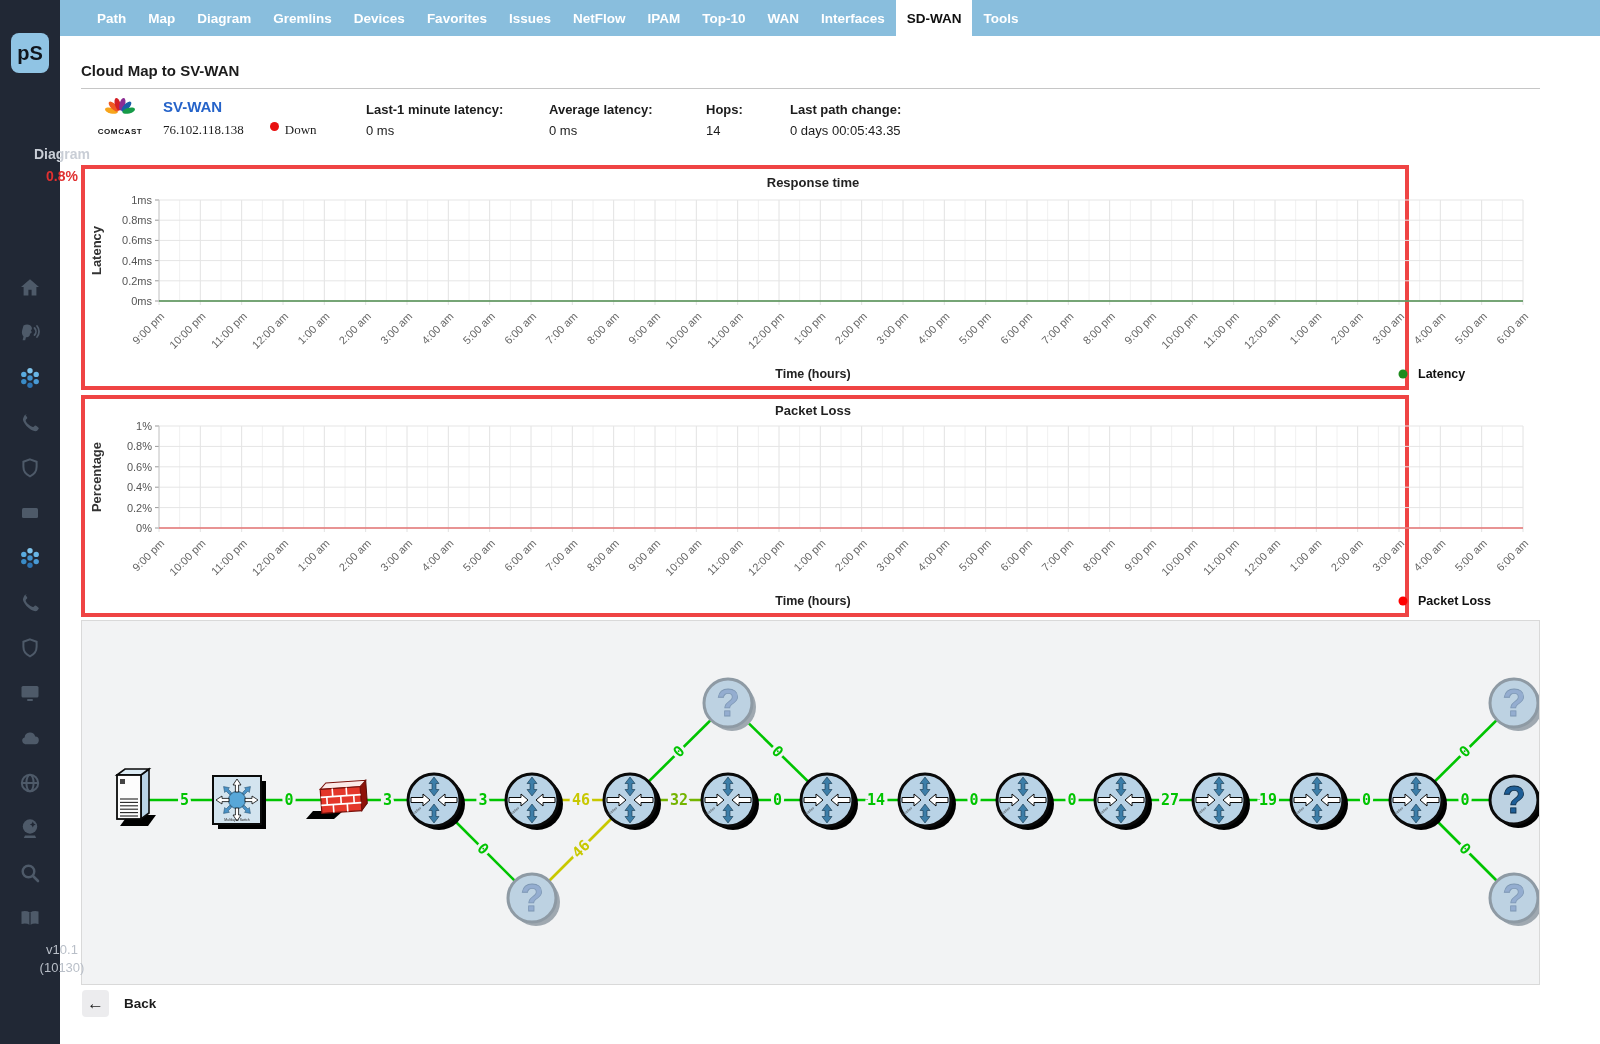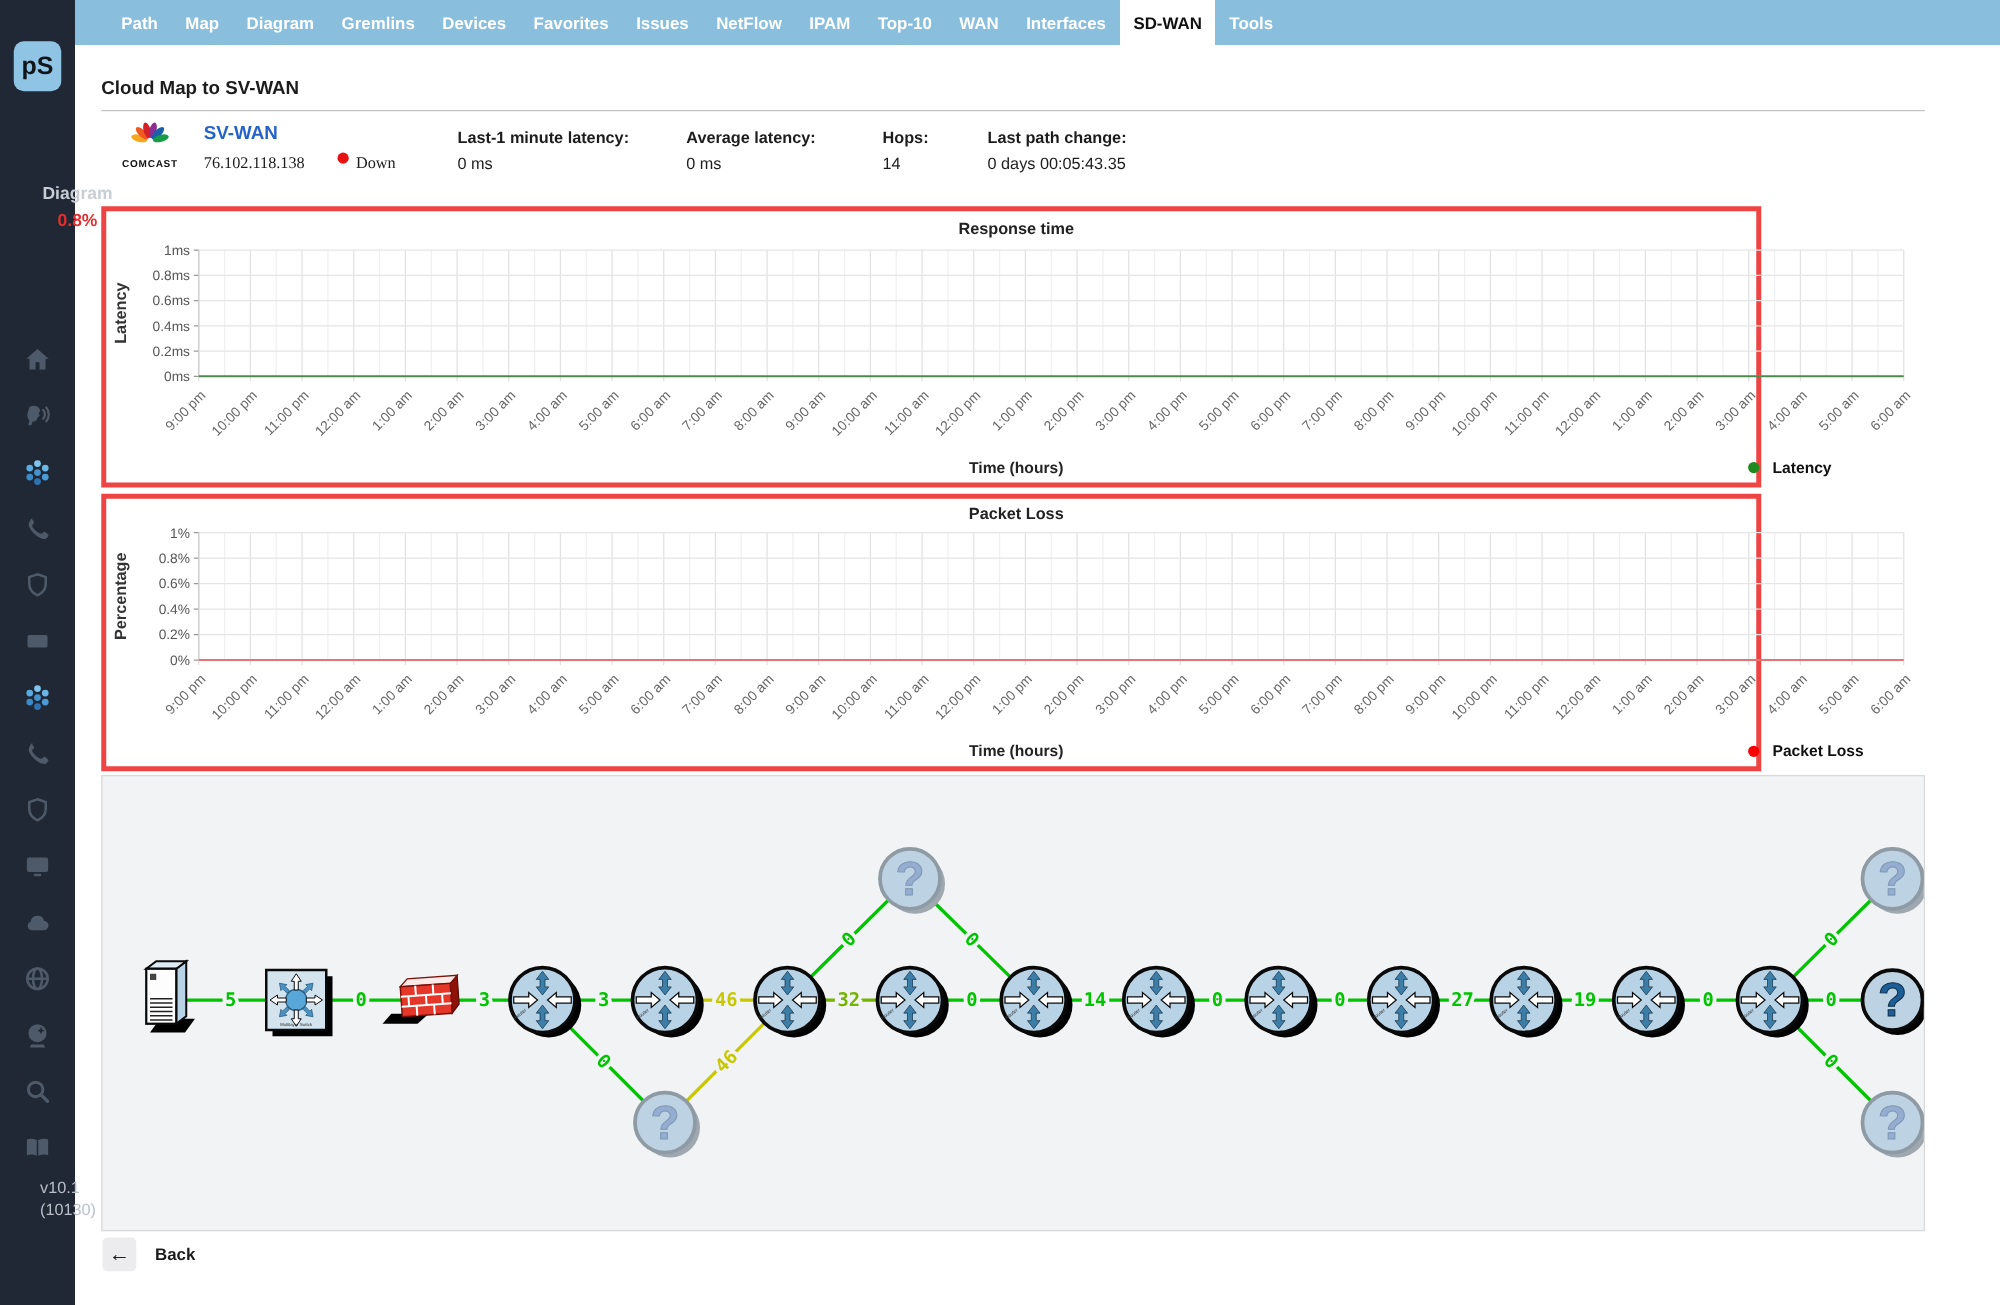--- a/index.html
+++ b/index.html
@@ -8,21 +8,21 @@
 
   
   .sidebar { position:absolute; left:0; top:0; width:60px; height:1044px; background:#212835; z-index:5;padding-left:32px; }
   .logo { position:absolute; left:11px; top:33px; width:38px; height:40px; background:#90c4e4;
           border-radius:8px; color:#10151c; font-size:20px; font-weight:bold;
           display:flex; align-items:center; justify-content:center; }
   .health-label { position:absolute; top:146px; width:60px; text-align:center; color:#c9ced6; font-weight:bold; font-size:14px; }
   .health-value { position:absolute; top:168px; width:60px; text-align:center; color:#e03030; font-weight:bold; font-size:14px; }
   .side-icons { position:absolute; top:276px; left:0; width:60px; display:flex; flex-direction:column; gap:21px; align-items:center; }
   .side-icons .sicon { width:24px; height:24px; color:#4e5a69; cursor:pointer; }
-  .version { position:absolute; top:941px; width:60px; text-align:left; color:#b9bfc8; font-size:13px; line-height:18px; }
+  .version { position:absolute; top:941px; width:60px; text-align:center; color:#b9bfc8; font-size:13px; line-height:18px; }
 
   
   .topnav { position:absolute; left:60px; top:0; right:0; height:36px; background:#89bedd;
             display:flex; align-items:stretch; padding-left:26px; }
   .topnav .tab { display:flex; align-items:center; padding:0 11px; color:#fff; font-weight:bold;
                  font-size:13.5px; cursor:pointer; white-space:nowrap; }
   .topnav .tab.active { background:#fff; color:#101010; }
 
   
   .main { position:absolute; left:60px; top:36px; right:0; bottom:0; background:#fff; }

